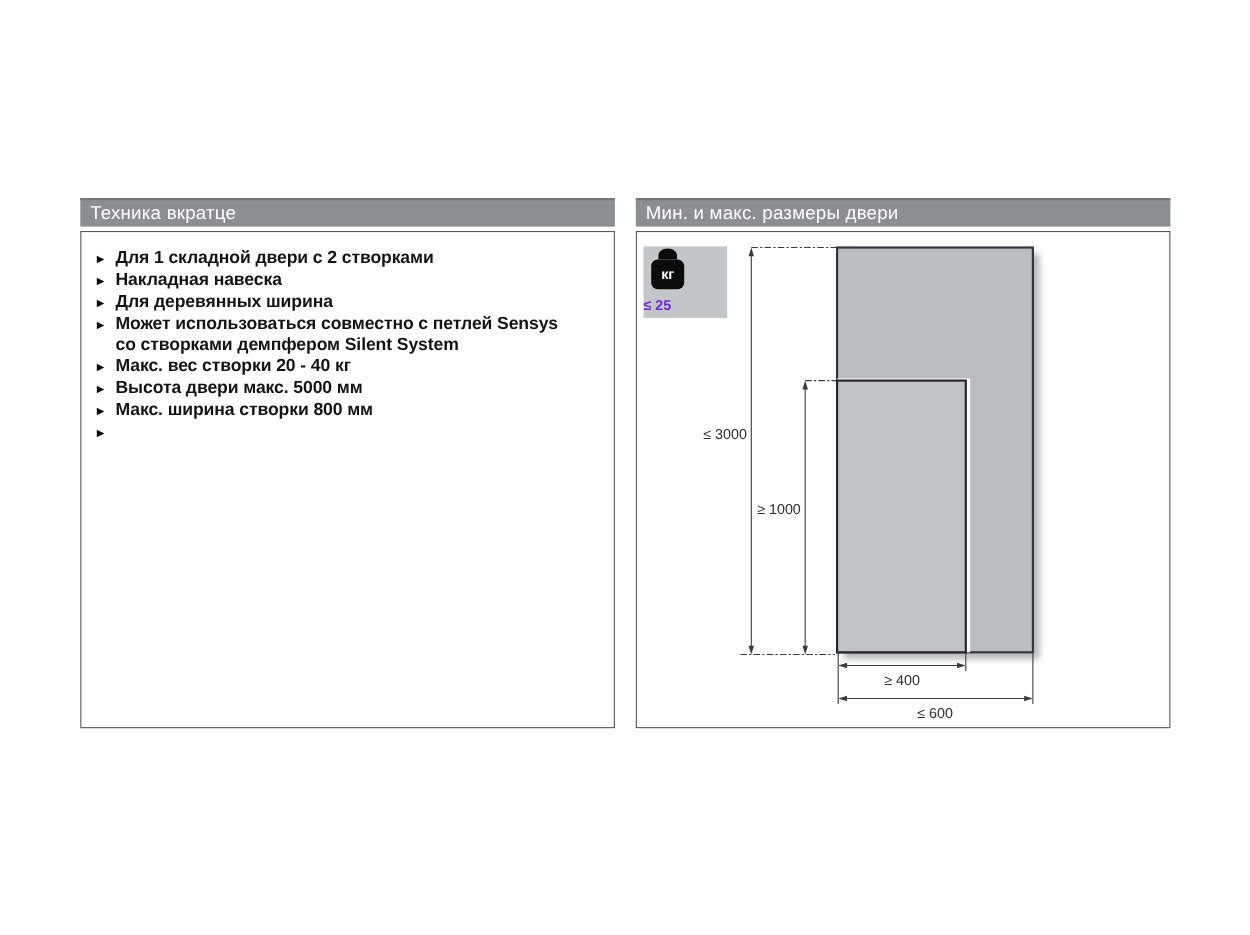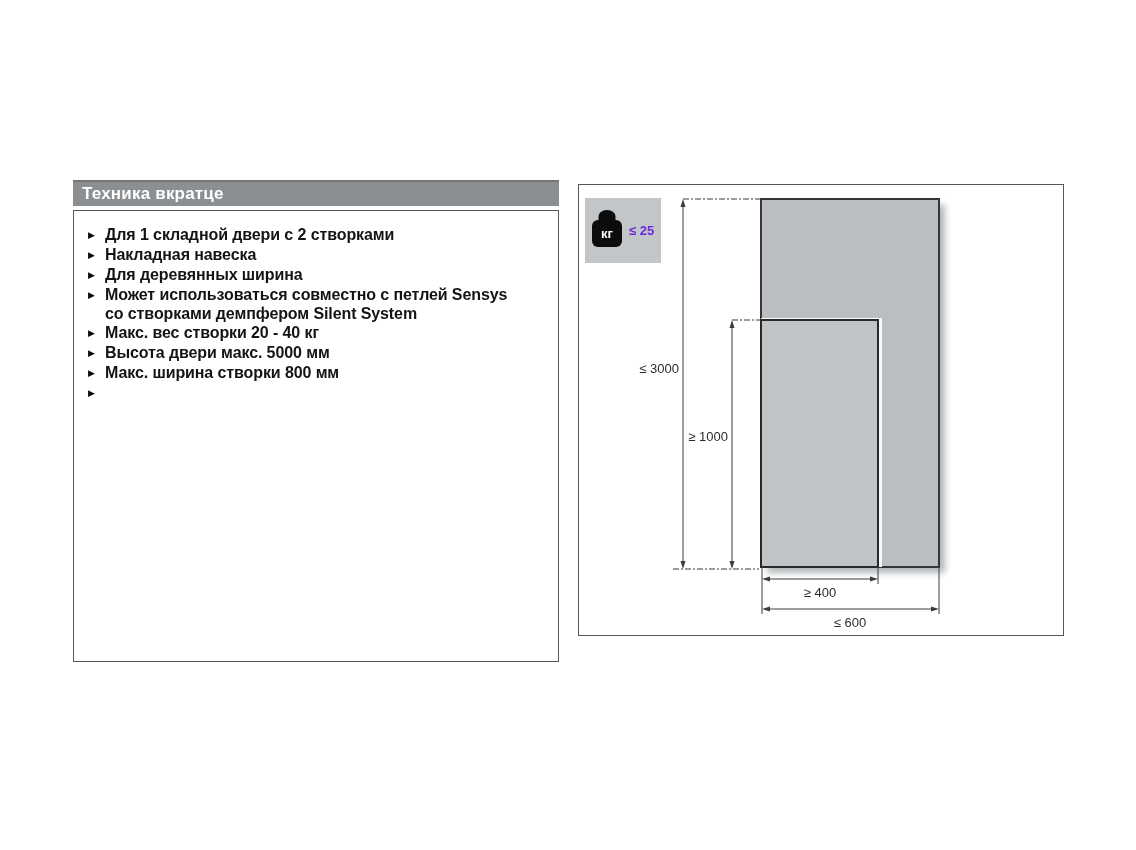--- a/index.html
+++ b/index.html
@@ -3,32 +3,32 @@
 <meta charset="utf-8">
 <style>
   html,body{margin:0;padding:0;background:#ffffff;}
   .page{position:relative;width:1136px;height:850px;background:#ffffff;overflow:hidden;
         font-family:"Liberation Sans", sans-serif;}
   .panel{position:absolute;top:180px;width:486px;}
   .panel-left{left:73px;}
   .panel-right{left:578px;}
   .panel-header{height:26px;background:#8b8f92;border-top:2px solid #74787b;
         display:flex;align-items:center;padding-left:9px;box-sizing:border-box;}
-  .panel-header span{color:#ffffff;font-size:17px;font-weight:bold;letter-spacing:0.2px;}
+  .panel-header span{color:#ffffff;font-size:17px;font-weight:normal;letter-spacing:0.2px;}
   .panel-body{margin-top:4px;height:450px;border:1px solid #54575a;background:#ffffff;
         box-sizing:content-box;position:relative;}
   
   .feature-list{padding:14px 10px 0 14px;}
   .feature-row{display:flex;align-items:flex-start;}
   .bullet{flex:0 0 17px;font-size:9px;line-height:19px;color:#0a0a0a;padding-top:1px;}
   .feature-text{font-size:16px;line-height:19px;font-weight:600;color:#141414;
         white-space:pre-line;letter-spacing:-0.1px;}
   
   .weight-badge{position:absolute;left:6px;top:13px;width:76px;height:65px;background:#c3c6c9;
-        display:flex;flex-direction:row;align-items:center;justify-content:flex-start;}
+        display:flex;flex-direction:column;justify-content:flex-start;}
   .weight-limit{font-size:13px;font-weight:bold;color:#6d28d9;line-height:14px;margin-top:1px;}
   .diagram-svg{position:absolute;left:0;top:0;}
   .dim-label{font-size:13px;fill:#2b2d2f;font-weight:500;}
 </style>
 </head>
 <body>
 
 <div class="page">
 
   <div class="panel panel-left">
@@ -75,20 +75,23 @@
           </div>
 
           <div class="feature-row">
             <span class="bullet">▶</span>
           </div>
         </div>
     </div>
   </div>
 
   <div class="panel panel-right">
+    <div class="panel-header">
+      <span>Мин. и макс. размеры двери</span>
+    </div>
     <div class="panel-body">
 
       <svg class="diagram-svg" width="484" height="450" viewBox="0 0 484 450">
         <defs>
           <filter id="soft" x="-20%" y="-20%" width="150%" height="150%">
             <feGaussianBlur stdDeviation="3"></feGaussianBlur>
           </filter>
         </defs>
 
         <rect x="188" y="20" width="178" height="368" fill="#a7aaad" opacity="0.85" filter="url(#soft)"></rect>

